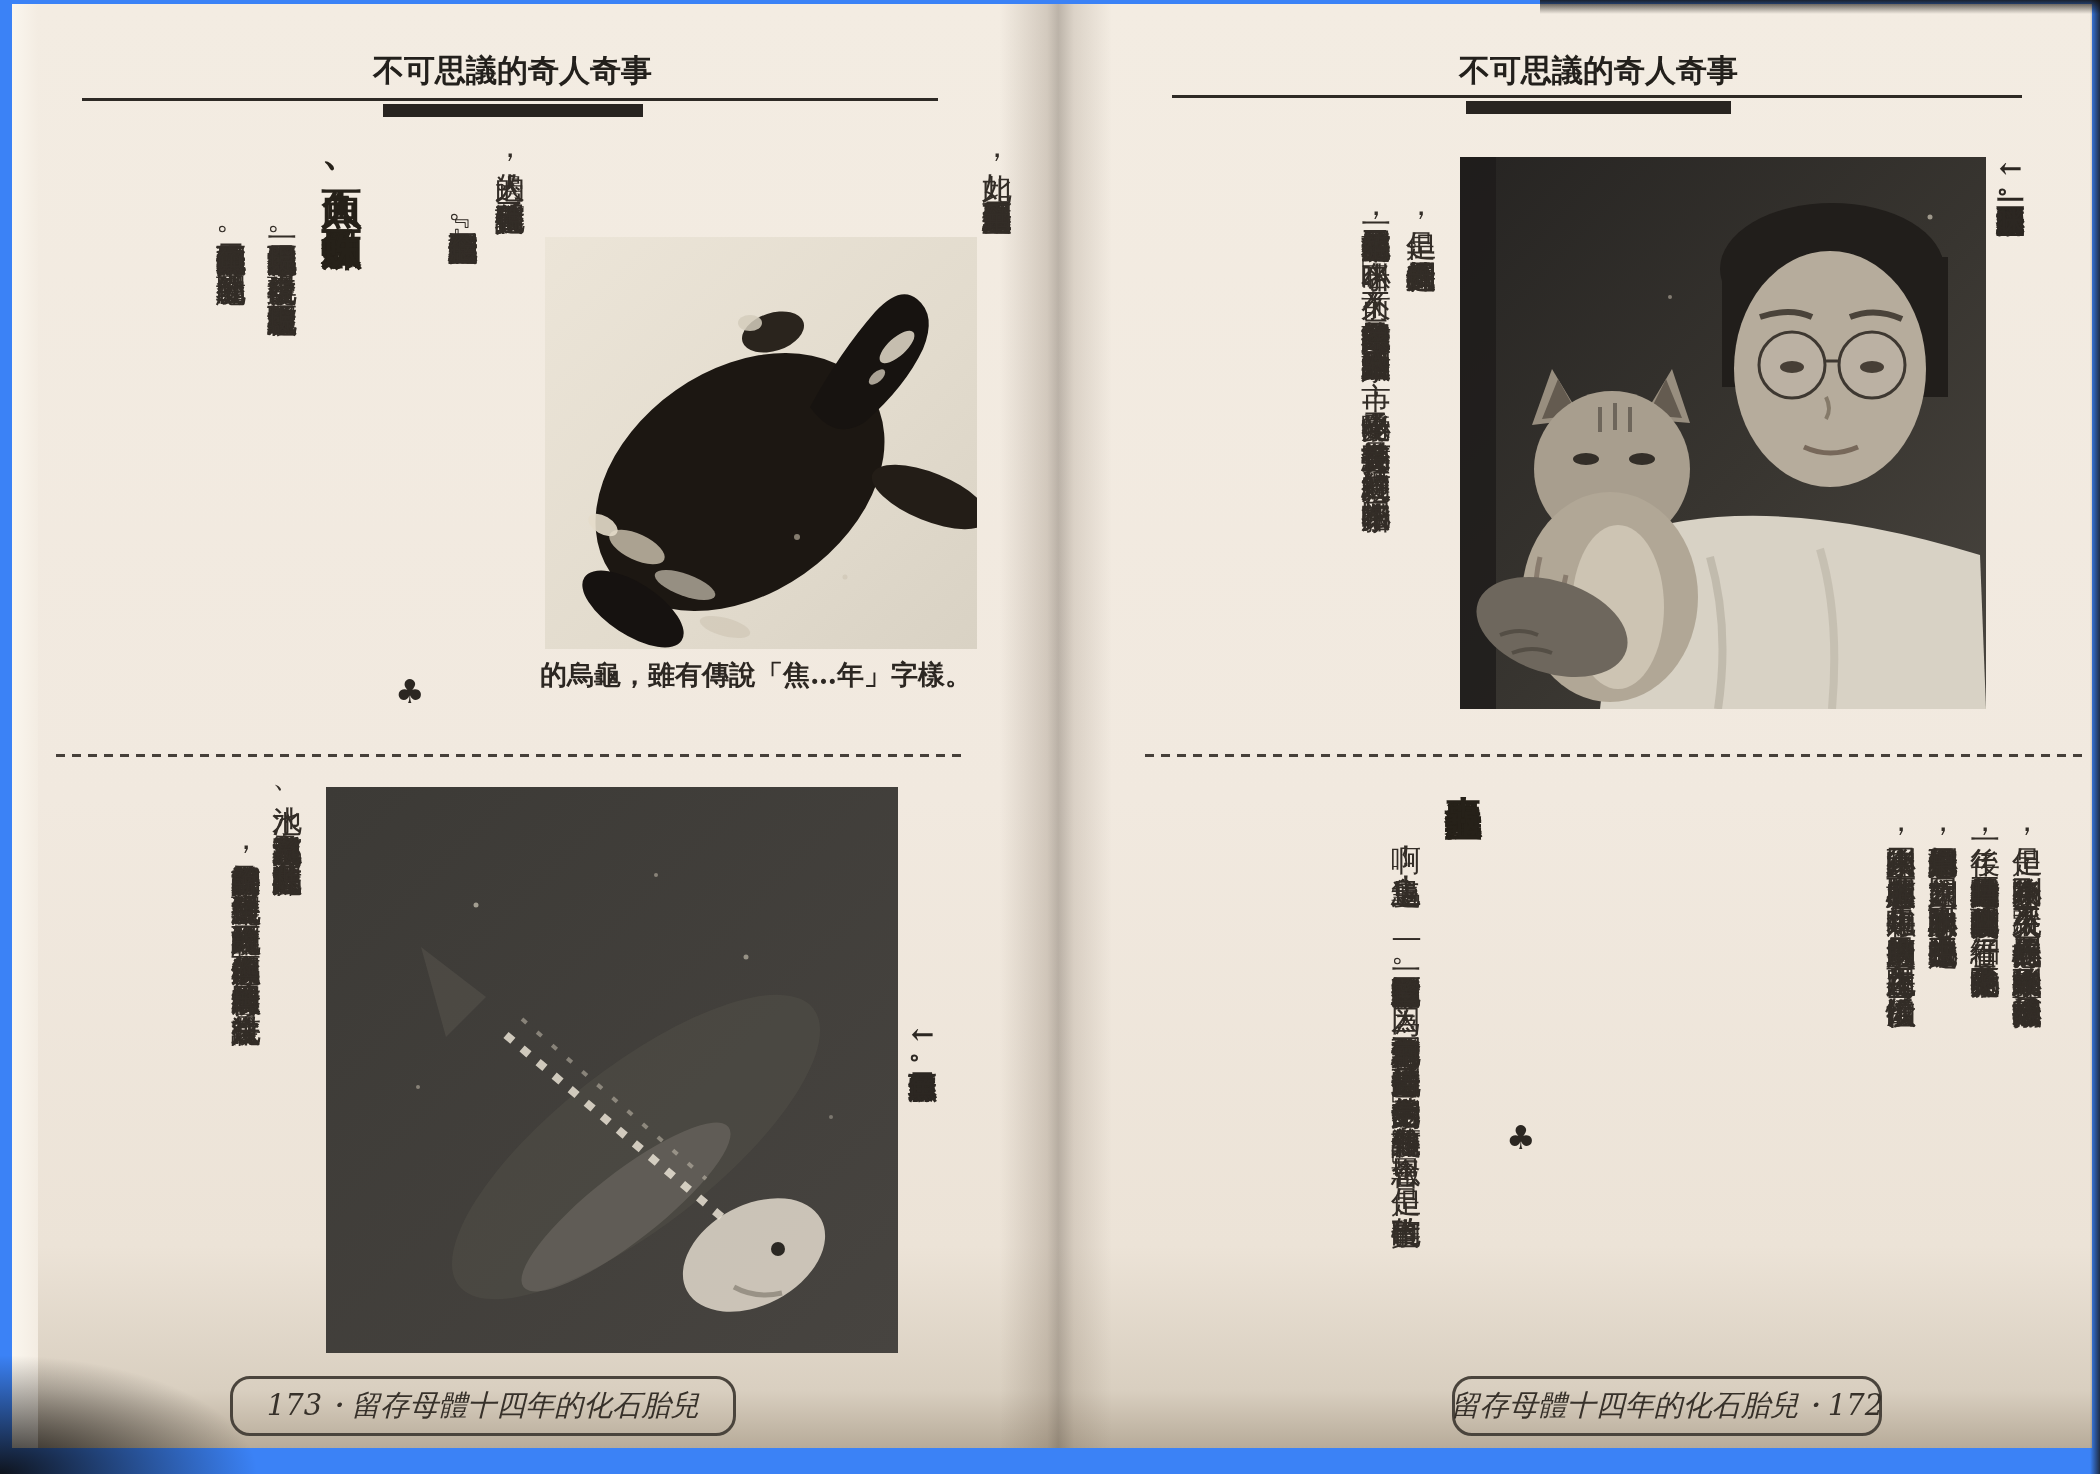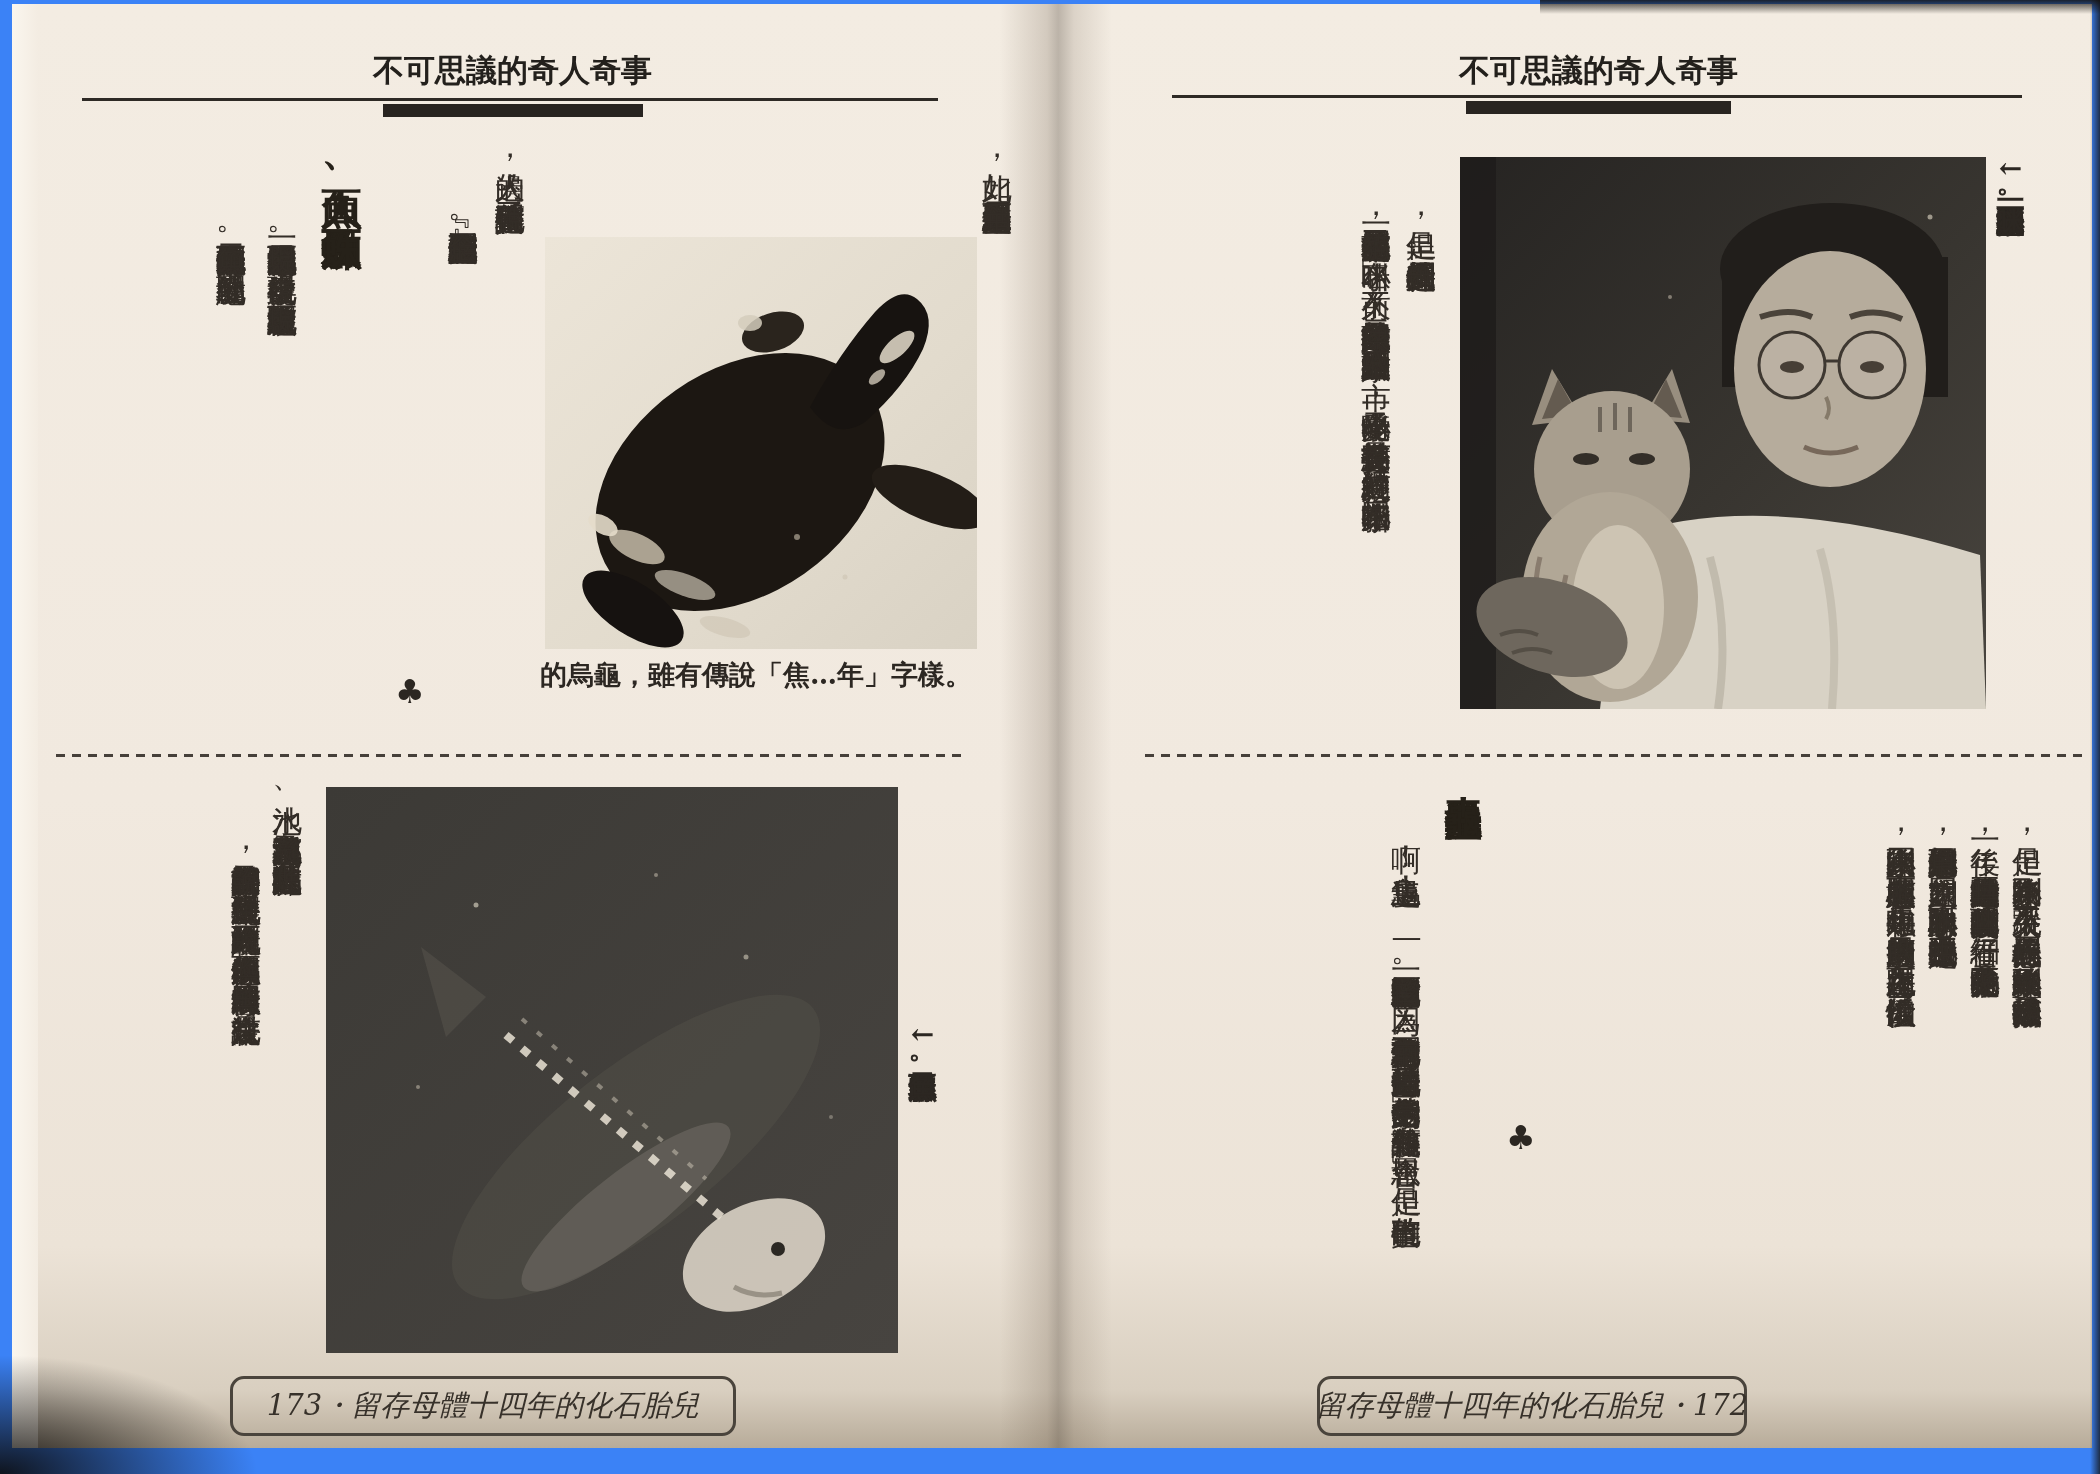--- a/index.html
+++ b/index.html
@@ -29,21 +29,21 @@
   .vtext p.ind{text-indent:2em;}
   .vtitle{position:absolute;writing-mode:vertical-rl;text-orientation:upright;
     font-family:"DejaVu Serif","Liberation Serif",serif;font-weight:bold;color:#262119;white-space:nowrap;}
   .vcaption{position:absolute;writing-mode:vertical-rl;text-orientation:upright;
     font-family:"DejaVu Serif","Liberation Serif",serif;font-weight:bold;color:#2c2722;font-size:28px;line-height:44px;}
   .hcaption{position:absolute;font-family:"DejaVu Serif","Liberation Serif",serif;
     font-weight:bold;color:#2c2722;font-size:27px;line-height:38px;white-space:nowrap;}
   .club{position:absolute;font-size:33px;color:#2c2722;font-family:"DejaVu Sans","Liberation Sans",sans-serif;}
   .divider{position:absolute;height:3px;
     background:repeating-linear-gradient(90deg,#46403a 0px,#46403a 9px,rgba(0,0,0,0) 9px,rgba(0,0,0,0) 16px);}
-  .footer-box{position:absolute;border:3px solid #4a443c;border-radius:14px;
+  .footer-box{position:absolute;border:3px solid #4a443c;border-radius:20px;
     display:flex;align-items:center;justify-content:center;
     font-family:"DejaVu Serif","Liberation Serif",serif;font-style:italic;
     font-size:29px;color:#37312a;white-space:nowrap;}
   .photo{position:absolute;}
   .photo svg{display:block;}
 </style>
 </head>
 <body>
 
 <div class="spread">
@@ -216,17 +216,17 @@
       <p class="ind">小咪回到主人家後，在塚越太太的悉心照顧下，每天吃魚和牛奶，消瘦的身軀又日漸豐腴，每天在屋內跳上跳下，恢復了以往的活潑。</p>
     </div>
     <div class="club" style="left:1506px;top:1118px;">♣</div>
 
     <div class="vtitle" style="left:1434px;top:772px;width:60px;height:470px;font-size:37px;line-height:60px;">以十五年尋找主人的海龜！</div>
 
     <div class="vtext" style="left:1146px;top:764px;width:284px;height:580px;line-height:47px;">
       <p class="ind">啊！這隻烏龜！——中國湖北省石首市的農民焦秀金看到這隻放生烏龜的背部後吃一驚。因為，他看到這隻烏龜背部刻著十五年前，他放生到武昌的長江（揚子江）時，所刻的「焦秀金七十二年」的文字。雖有傳說「龜知義、會報恩」。但是，事實也的確</p>
     </div>
 
-    <div class="footer-box" style="left:1317px;top:1376px;width:424px;height:54px;">
+    <div class="footer-box" style="left:1452px;top:1376px;width:424px;height:54px;">
       <span>留存母體十四年的化石胎兒・172</span>
     </div>
   </div>
 </div>
 
 </body></html>

